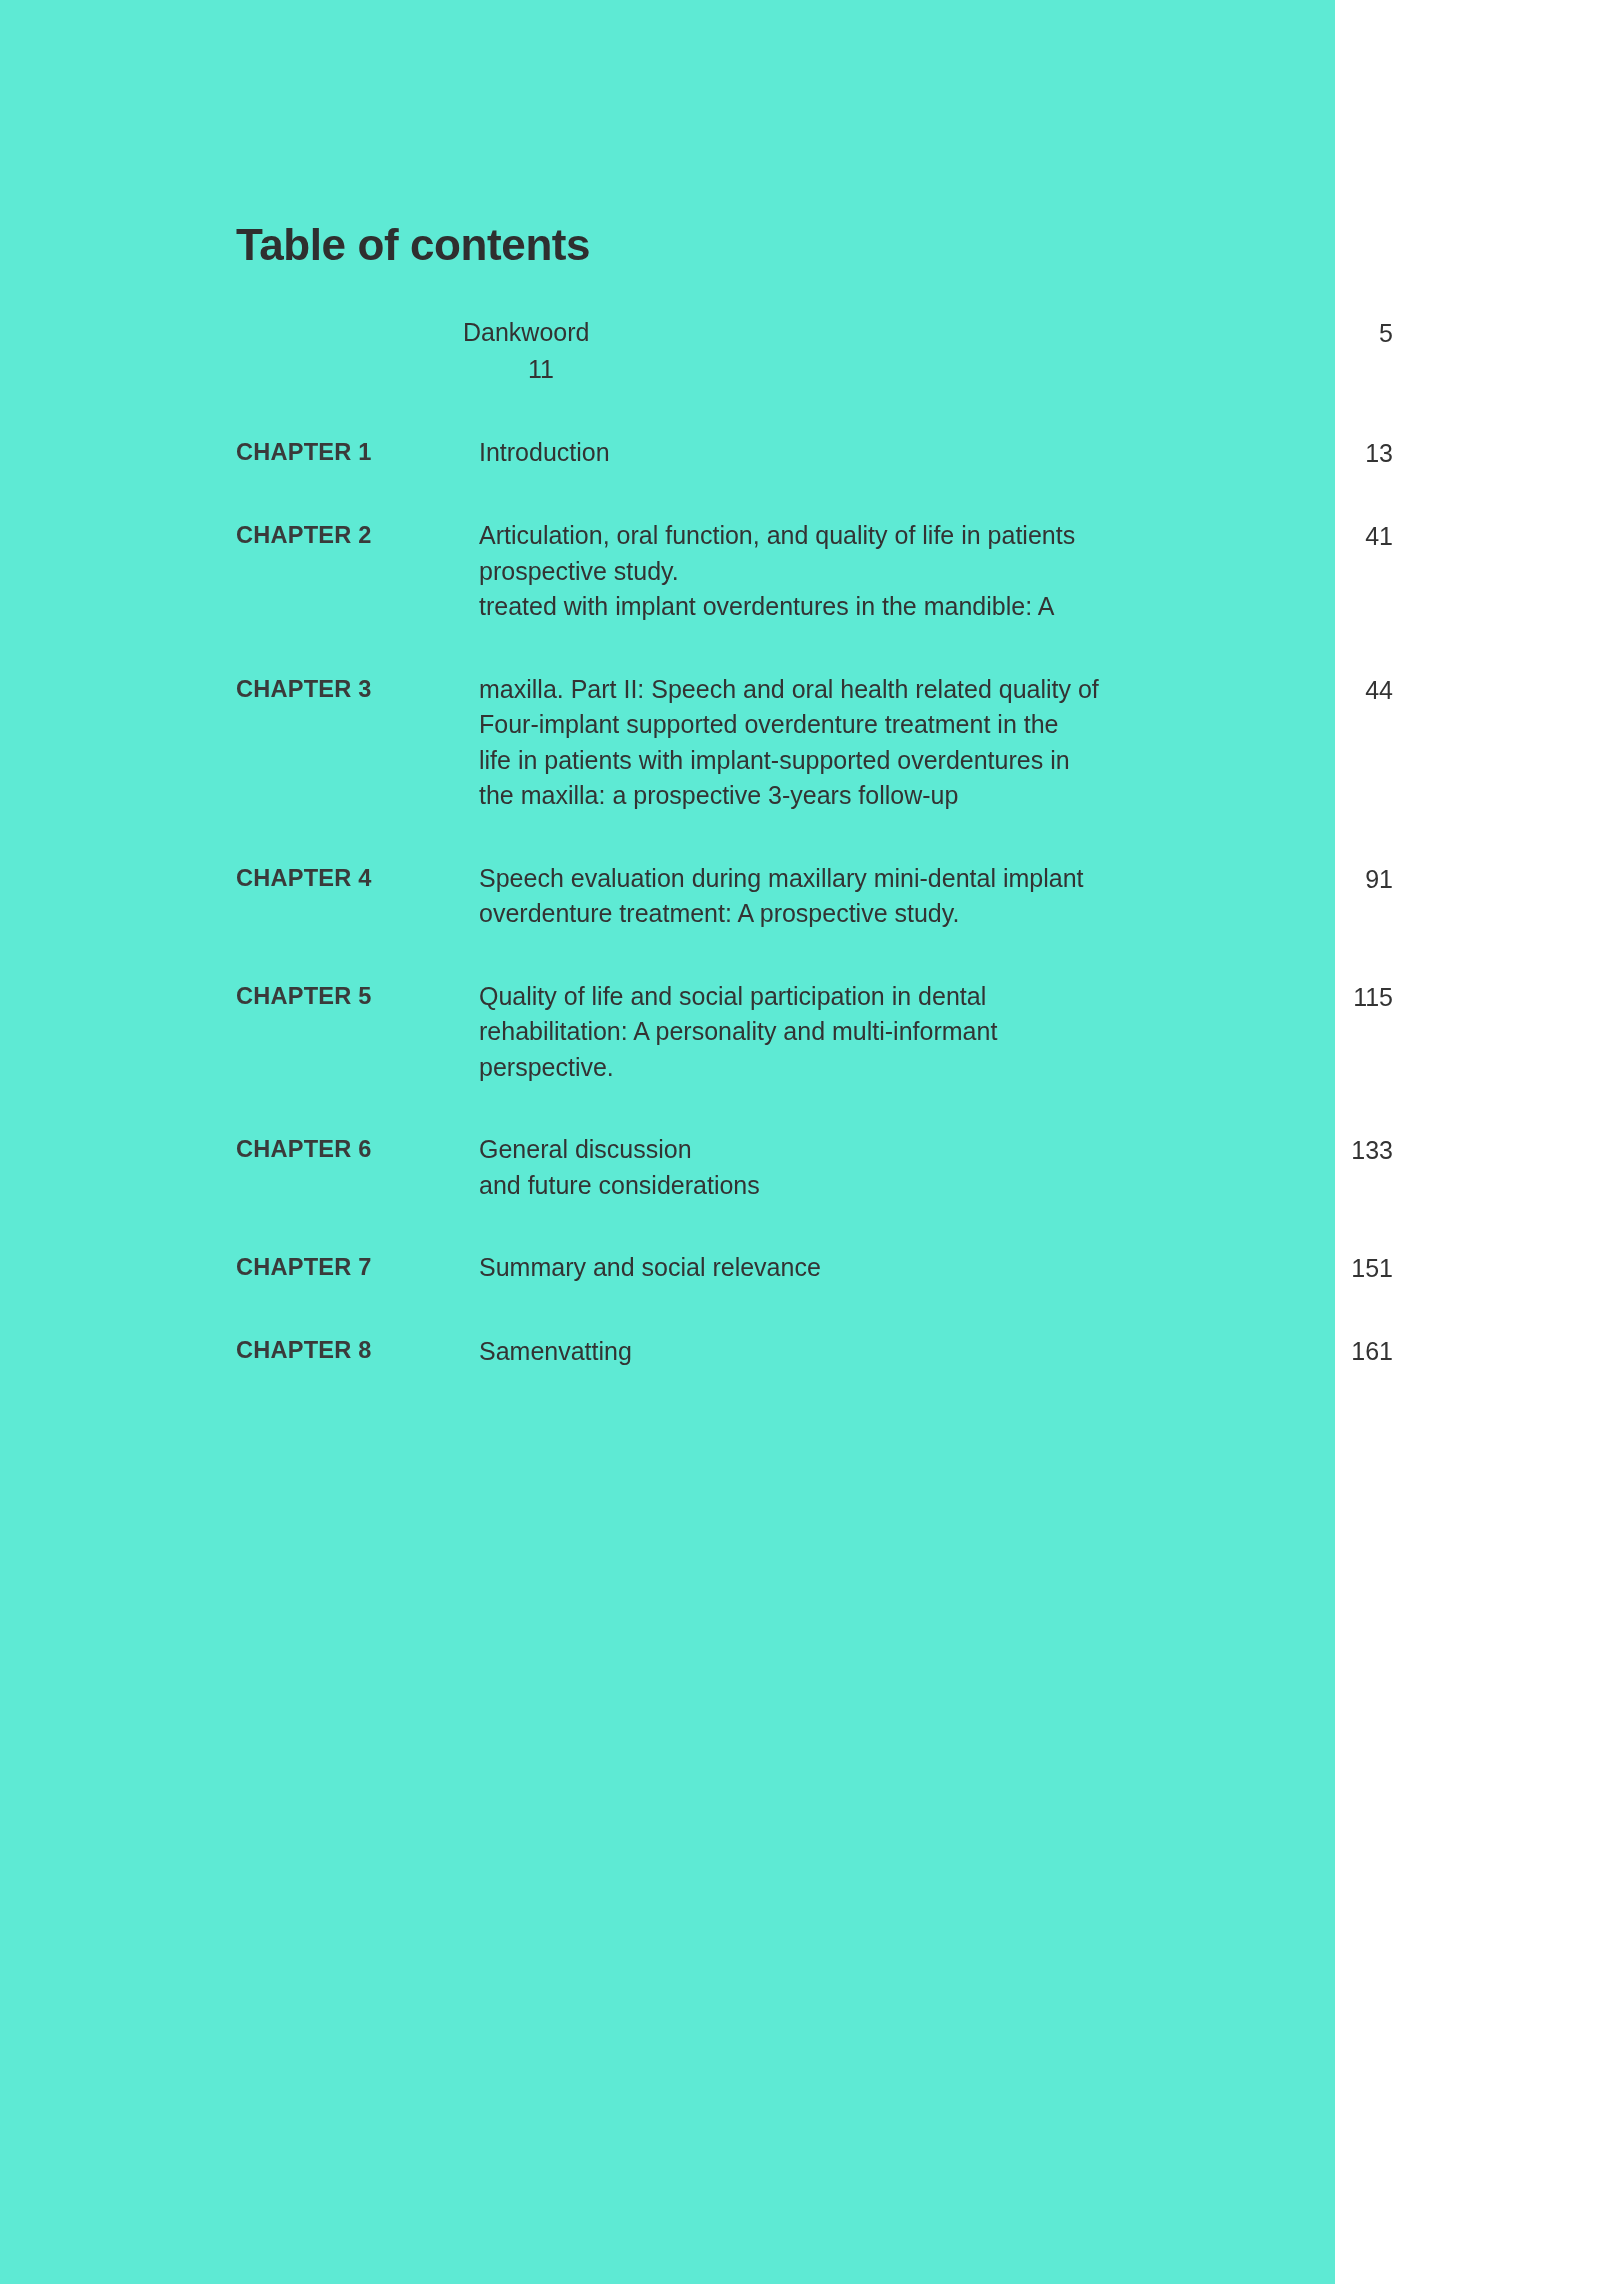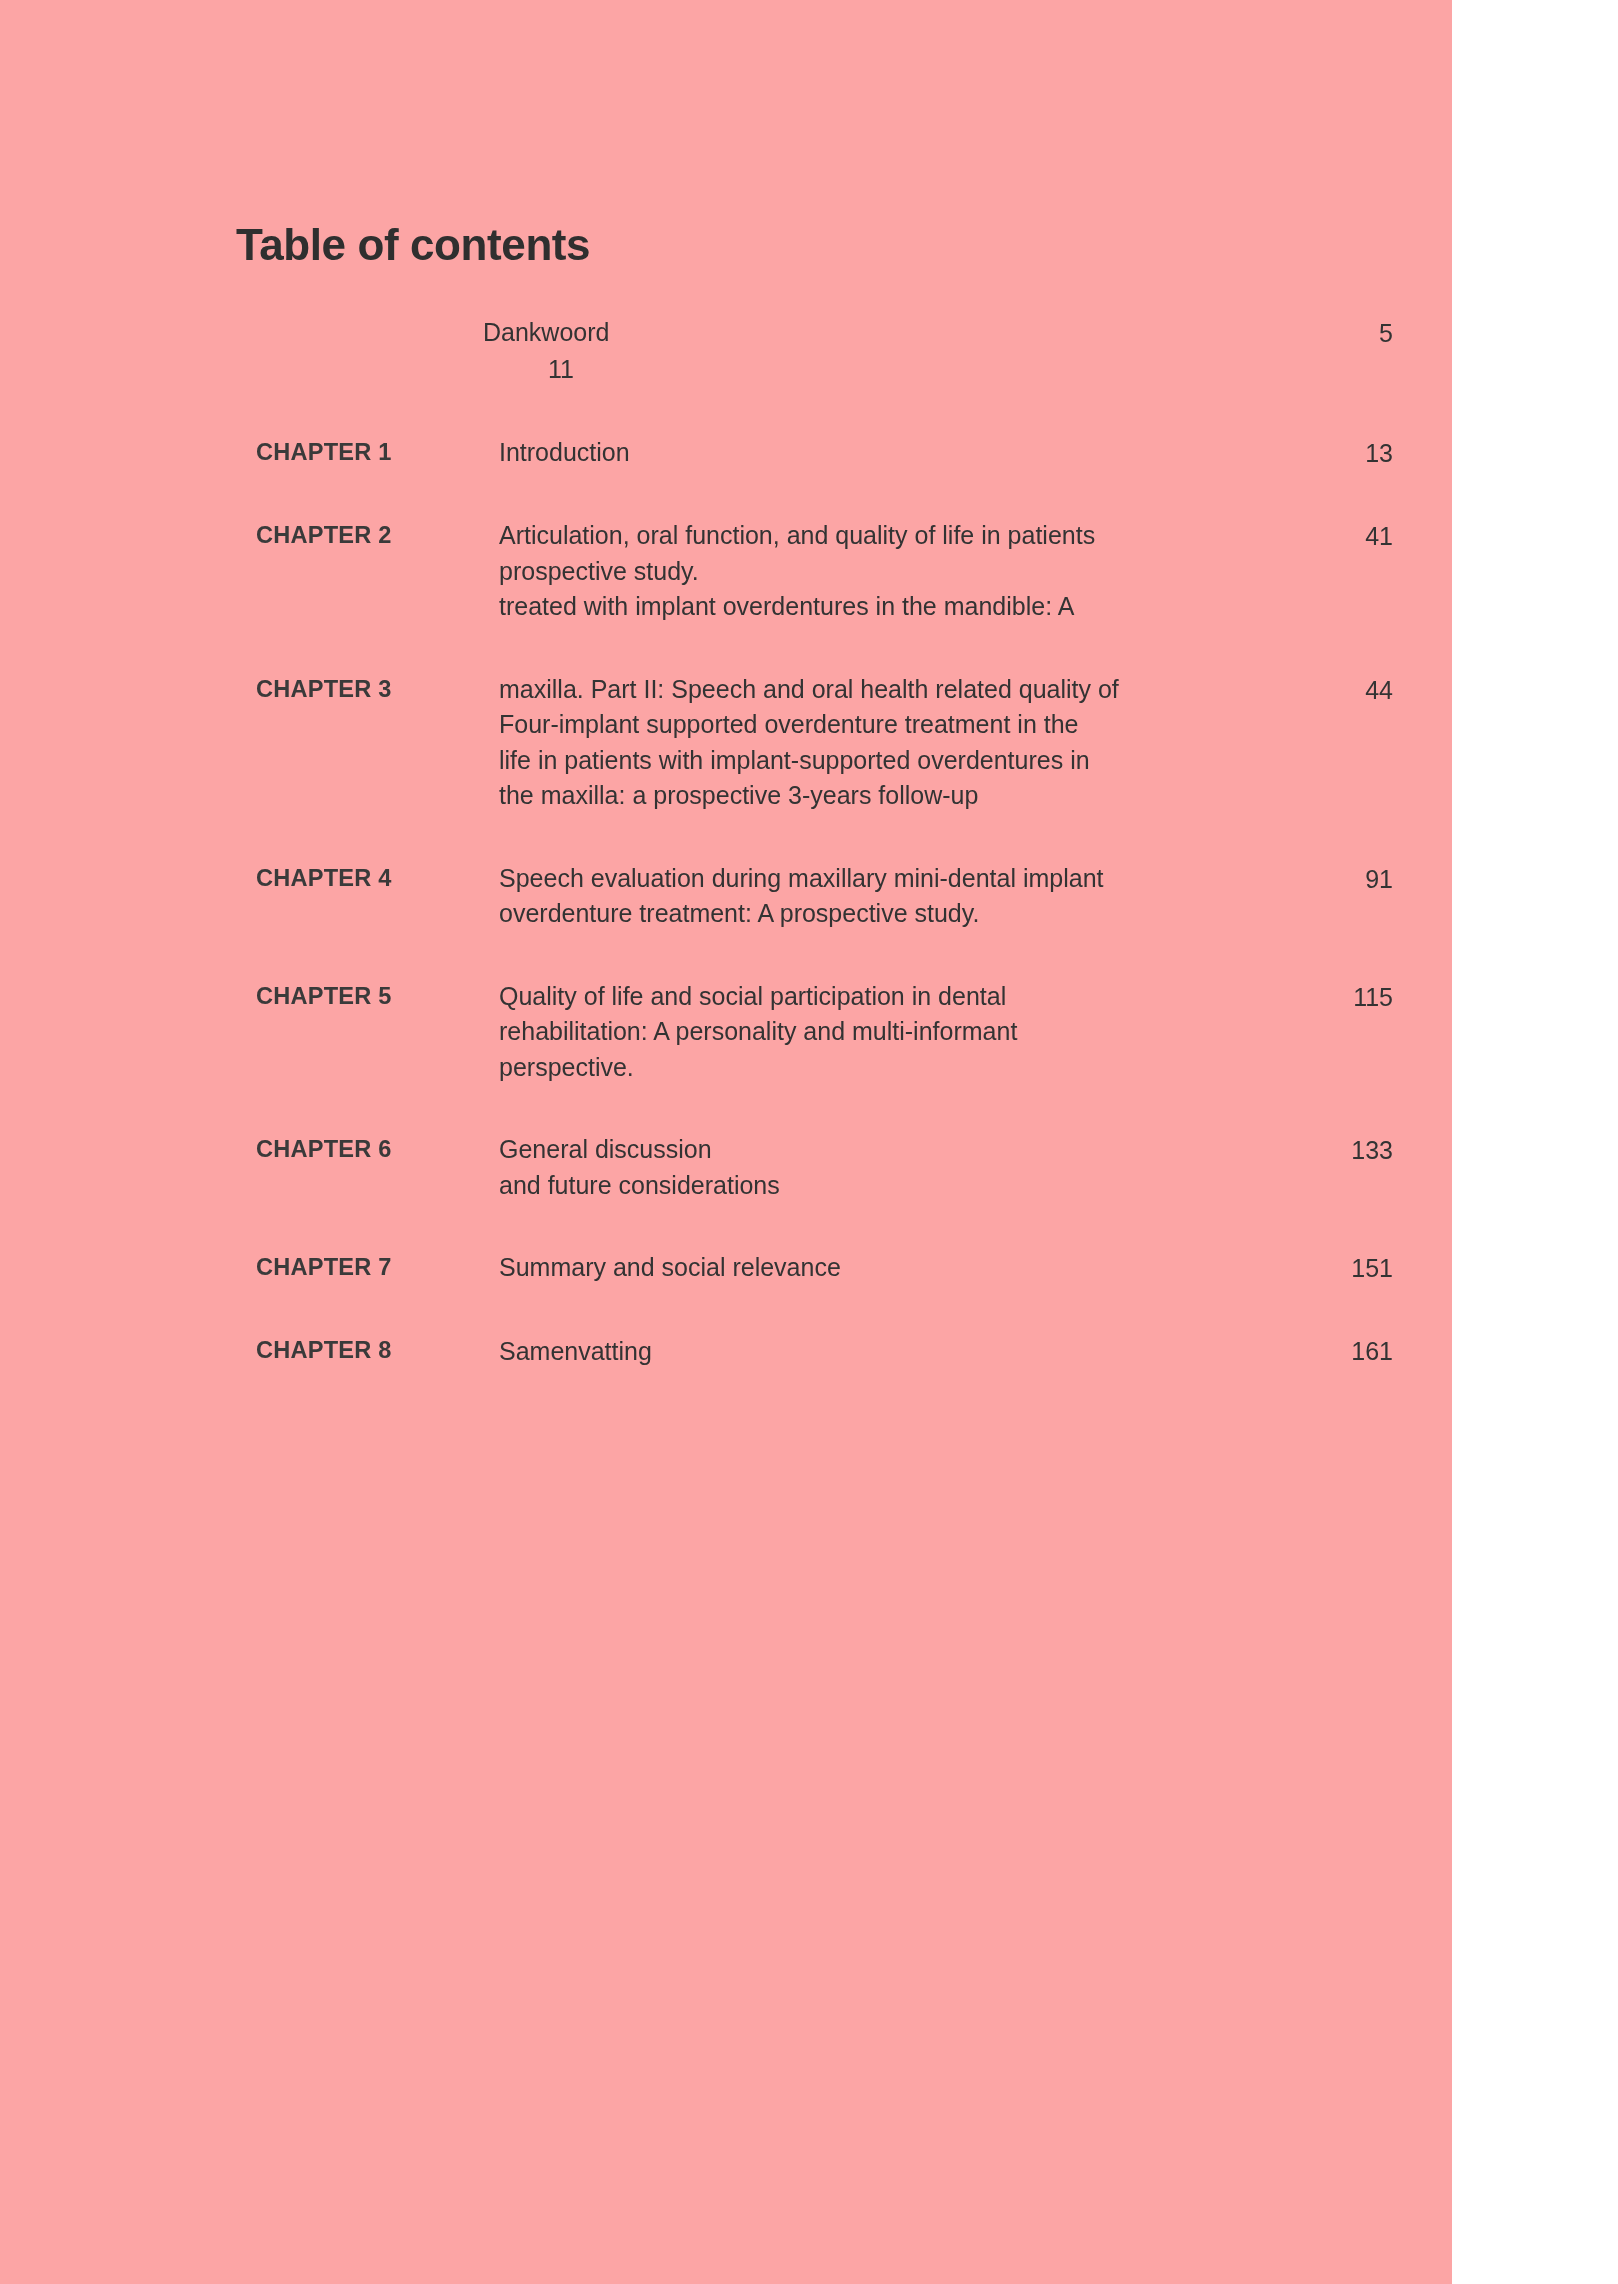--- a/index.html
+++ b/index.html
@@ -9,42 +9,41 @@
   }
   body {
     width: 1619px;
     height: 2284px;
     font-family: "Liberation Sans", sans-serif;
     color: #333333;
     -webkit-font-smoothing: antialiased;
   }
   .page {
     position: relative;
-    width: 1452px;
+    width: 1335px;
     height: 2284px;
-    background: #fca5a5;
+    background: #5eead4;
     box-sizing: border-box;
   }
   .content {
     position: absolute;
     left: 236px;
     top: 221px;
     width: 1157px;
   }
   .toc-title {
     font-size: 44px;
     font-weight: bold;
     color: #2f2f2f;
     letter-spacing: -0.4px;
     margin: 0 0 46px 0;
     line-height: 1.1;
   }
   .toc-list {
     display: block;
-    margin-left: 20px;
   }
   .toc-row {
     display: flex;
     align-items: flex-start;
     margin-bottom: 0px;
   }
   .toc-row.front-matter {
     margin-bottom: 0px;
   }
   .toc-row.spaced {

